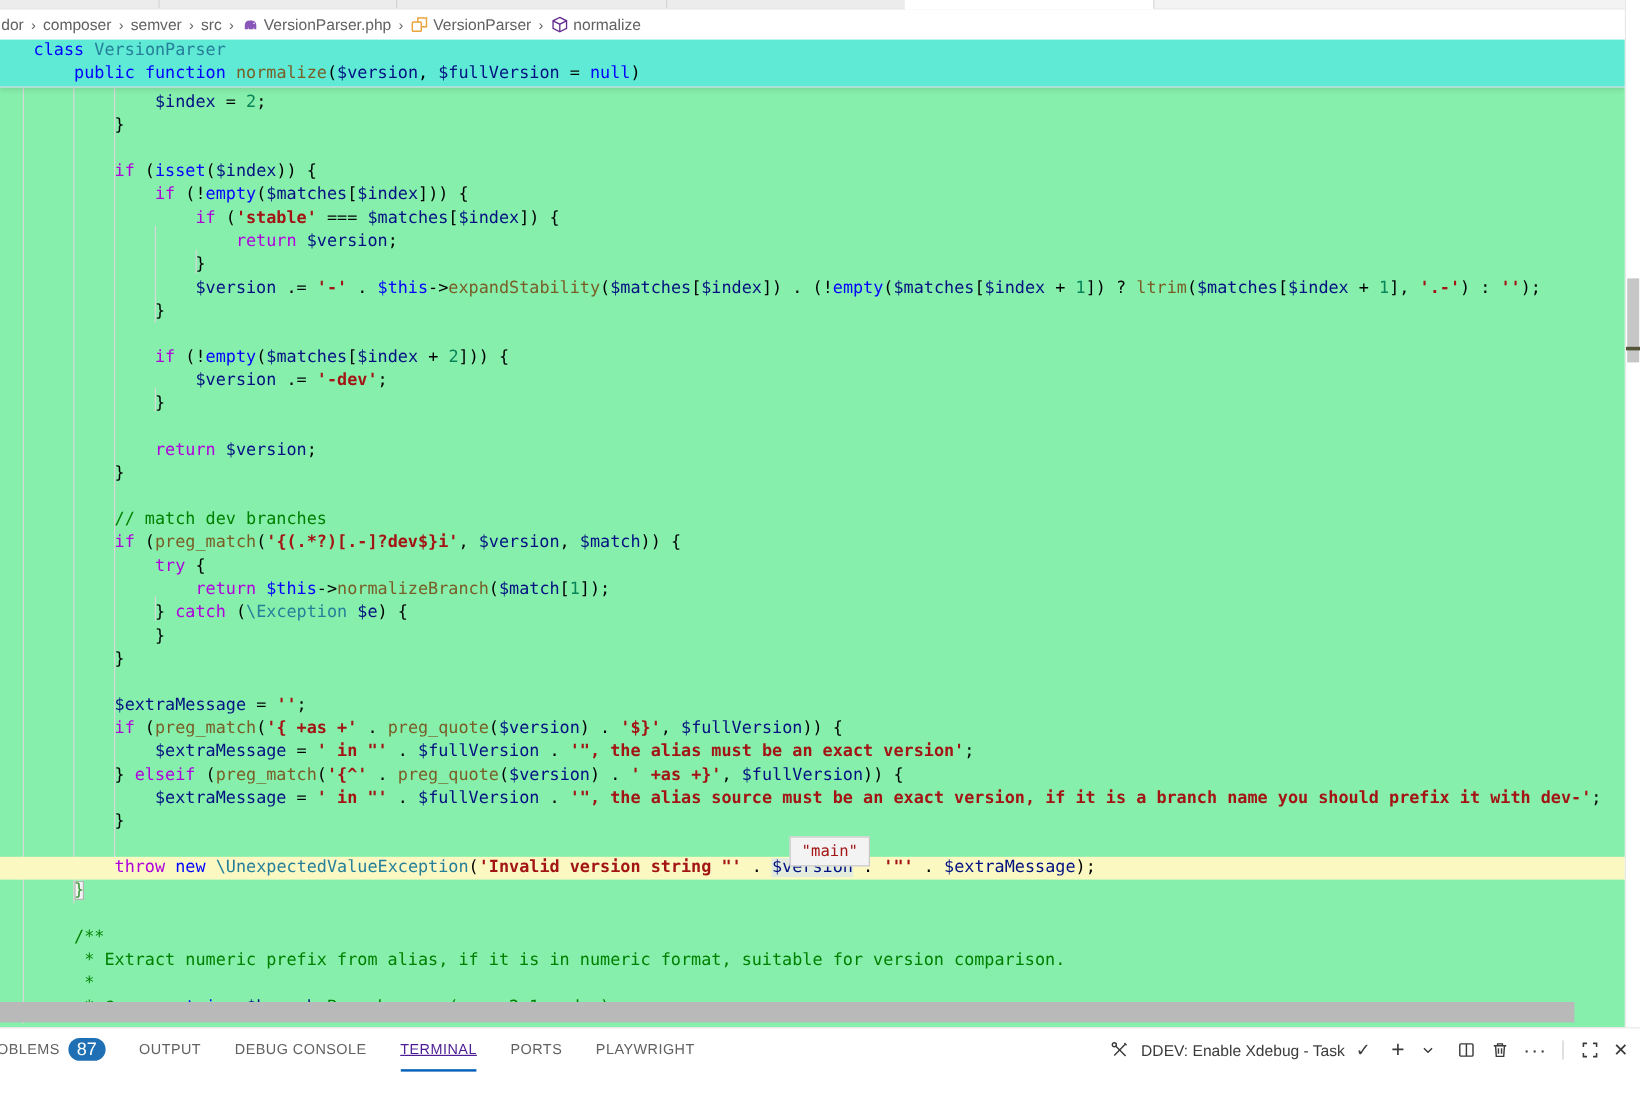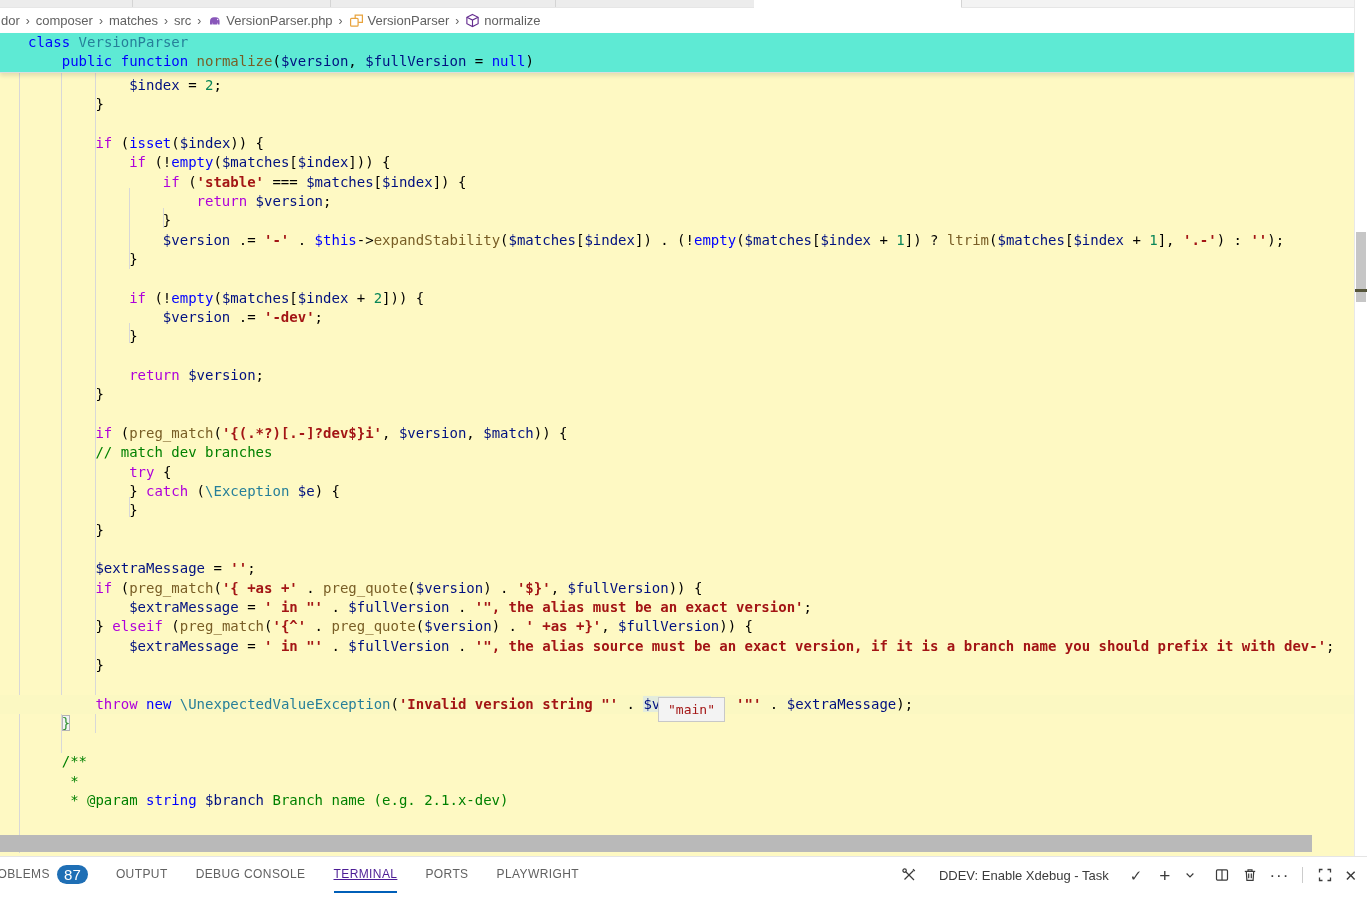--- a/index.html
+++ b/index.html
@@ -17,21 +17,21 @@
               font-size:13px;color:#616161;white-space:nowrap;padding-left:1px;background:#fff;}
   .bc-item{display:flex;align-items:center;gap:4px;cursor:pointer;}
   .bc-sep{margin:0 6px;color:#616161;font-size:12px;}
   .bc-icon{display:inline-flex;width:15px;height:15px;}
 
   
   .sticky{position:absolute;top:33px;left:0;width:1355px;height:39px;background:#5eead4;
           border-bottom:1px solid #dddddd;box-shadow:0 3px 4px rgba(0,0,0,.10);z-index:6;}
 
   
-  .code-wrap{position:absolute;top:72px;left:0;width:1355px;height:784px;overflow:hidden;background:#fef9c3;}
+  .code-wrap{position:absolute;top:72px;left:0;width:1355px;height:784px;overflow:hidden;background:#86efac;}
   .guides{position:absolute;top:0;left:0;width:1355px;height:784px;}
   .guide{position:absolute;width:1px;background:#d8d8d8;}
   .code-lines{position:absolute;top:4px;left:0;width:1355px;}
   .cl{height:19.33px;line-height:19.33px;white-space:pre;padding-left:28px;
       font-family:"DejaVu Sans Mono",monospace;font-size:14px;color:#000;}
   .cl.hl{background:var(--hl);}
   #sticky-lines .cl{padding-left:28px;}
   .tk-p{color:#000000;}
   .tk-k{color:var(--kw);}
   .tk-b{color:var(--kw2);}
@@ -56,21 +56,21 @@
 
   
   .panel{position:absolute;top:856px;left:0;width:1367px;height:56px;background:#fff;border-top:1px solid #e5e5e5;}
   .ptabs{display:flex;align-items:center;height:36px;margin-left:-34px;overflow:visible;}
   .ptab{display:flex;align-items:center;gap:7px;margin:0 14px;height:34px;border-bottom:2px solid transparent;
         font-size:12px;letter-spacing:.4px;color:#616161;cursor:pointer;white-space:nowrap;}
   .ptab.active{color:#4c1d95;border-bottom-color:var(--accent);text-decoration:underline;}
   .badge{display:inline-flex;align-items:center;justify-content:center;min-width:19px;height:19px;
          padding:0 6px;border-radius:11px;background:var(--badge);color:#fff;font-size:15px;letter-spacing:0;}
   .pacts{position:absolute;right:10px;top:0;height:36px;display:flex;align-items:center;gap:11px;color:#3b3b3b;}
-  .task{display:flex;align-items:center;gap:21px;font-size:13px;color:#3b3b3b;cursor:pointer;}
+  .task{display:flex;align-items:center;gap:9px;font-size:13px;color:#3b3b3b;cursor:pointer;}
   .aicon{display:inline-flex;width:17px;height:17px;align-items:center;justify-content:center;cursor:pointer;color:#3b3b3b;}
   .glyph{font-size:15px;line-height:1;cursor:pointer;color:#3b3b3b;}
   .vdiv{width:1px;height:16px;background:#cccccc;margin:0 2px;}
   svg{display:block;}
 </style>
 </head>
 <body>
 
 <div class="app">
 
@@ -86,21 +86,21 @@
   <div class="breadcrumb">
     <span class="bc-item">
         <span>dor</span>
       </span>
     <span class="bc-sep">›</span>
     <span class="bc-item">
         <span>composer</span>
       </span>
     <span class="bc-sep">›</span>
     <span class="bc-item">
-        <span>matches</span>
+        <span>semver</span>
       </span>
     <span class="bc-sep">›</span>
     <span class="bc-item">
         <span>src</span>
       </span>
     <span class="bc-sep">›</span>
     <span class="bc-item">
       <span class="bc-icon">
         <svg width="15" height="15" viewBox="0 0 16 16">
             <path fill="#8957ba" d="M3.2 12.2V8.6c0-2.6 1.7-4.2 4.2-4.2h1.8c2.6 0 4.2 1.6 4.2 4.2v3.6h-1.9V9.9l-.8 2.3H6.6l-.6-2.3v2.3H3.2z"></path>
@@ -160,38 +160,40 @@
         <div class="cl"><span class="tk-p">                </span><span class="tk-v">$version</span><span class="tk-p"> .= </span><span class="tk-s">'-'</span><span class="tk-p"> . </span><span class="tk-b">$this</span><span class="tk-p">-&gt;</span><span class="tk-f">expandStability</span><span class="tk-p">(</span><span class="tk-v">$matches</span><span class="tk-p">[</span><span class="tk-v">$index</span><span class="tk-p">]) . (!</span><span class="tk-b">empty</span><span class="tk-p">(</span><span class="tk-v">$matches</span><span class="tk-p">[</span><span class="tk-v">$index</span><span class="tk-p"> + </span><span class="tk-n">1</span><span class="tk-p">]) ? </span><span class="tk-f">ltrim</span><span class="tk-p">(</span><span class="tk-v">$matches</span><span class="tk-p">[</span><span class="tk-v">$index</span><span class="tk-p"> + </span><span class="tk-n">1</span><span class="tk-p">], </span><span class="tk-s">'.-'</span><span class="tk-p">) : </span><span class="tk-s">''</span><span class="tk-p">);</span></div>
         <div class="cl"><span class="tk-p">            }</span></div>
         <div class="cl"></div>
         <div class="cl"><span class="tk-p">            </span><span class="tk-k">if</span><span class="tk-p"> (!</span><span class="tk-b">empty</span><span class="tk-p">(</span><span class="tk-v">$matches</span><span class="tk-p">[</span><span class="tk-v">$index</span><span class="tk-p"> + </span><span class="tk-n">2</span><span class="tk-p">])) {</span></div>
         <div class="cl"><span class="tk-p">                </span><span class="tk-v">$version</span><span class="tk-p"> .= </span><span class="tk-s">'-dev'</span><span class="tk-p">;</span></div>
         <div class="cl"><span class="tk-p">            }</span></div>
         <div class="cl"></div>
         <div class="cl"><span class="tk-p">            </span><span class="tk-k">return</span><span class="tk-p"> </span><span class="tk-v">$version</span><span class="tk-p">;</span></div>
         <div class="cl"><span class="tk-p">        }</span></div>
         <div class="cl"></div>
+        <div class="cl"><span class="tk-p">        </span><span class="tk-c">// match dev branches</span></div>
         <div class="cl"><span class="tk-p">        </span><span class="tk-k">if</span><span class="tk-p"> (</span><span class="tk-f">preg_match</span><span class="tk-p">(</span><span class="tk-s">'{(.*?)[.-]?dev$}i'</span><span class="tk-p">, </span><span class="tk-v">$version</span><span class="tk-p">, </span><span class="tk-v">$match</span><span class="tk-p">)) {</span></div>
-        <div class="cl"><span class="tk-p">        </span><span class="tk-c">// match dev branches</span></div>
         <div class="cl"><span class="tk-p">            </span><span class="tk-k">try</span><span class="tk-p"> {</span></div>
+        <div class="cl"><span class="tk-p">                </span><span class="tk-k">return</span><span class="tk-p"> </span><span class="tk-b">$this</span><span class="tk-p">-&gt;</span><span class="tk-f">normalizeBranch</span><span class="tk-p">(</span><span class="tk-v">$match</span><span class="tk-p">[</span><span class="tk-n">1</span><span class="tk-p">]);</span></div>
         <div class="cl"><span class="tk-p">            } </span><span class="tk-k">catch</span><span class="tk-p"> (</span><span class="tk-t">\Exception</span><span class="tk-p"> </span><span class="tk-v">$e</span><span class="tk-p">) {</span></div>
         <div class="cl"><span class="tk-p">            }</span></div>
         <div class="cl"><span class="tk-p">        }</span></div>
         <div class="cl"></div>
         <div class="cl"><span class="tk-p">        </span><span class="tk-v">$extraMessage</span><span class="tk-p"> = </span><span class="tk-s">''</span><span class="tk-p">;</span></div>
         <div class="cl"><span class="tk-p">        </span><span class="tk-k">if</span><span class="tk-p"> (</span><span class="tk-f">preg_match</span><span class="tk-p">(</span><span class="tk-s">'{ +as +'</span><span class="tk-p"> . </span><span class="tk-f">preg_quote</span><span class="tk-p">(</span><span class="tk-v">$version</span><span class="tk-p">) . </span><span class="tk-s">'$}'</span><span class="tk-p">, </span><span class="tk-v">$fullVersion</span><span class="tk-p">)) {</span></div>
         <div class="cl"><span class="tk-p">            </span><span class="tk-v">$extraMessage</span><span class="tk-p"> = </span><span class="tk-s">' in "'</span><span class="tk-p"> . </span><span class="tk-v">$fullVersion</span><span class="tk-p"> . </span><span class="tk-s">'", the alias must be an exact version'</span><span class="tk-p">;</span></div>
         <div class="cl"><span class="tk-p">        } </span><span class="tk-k">elseif</span><span class="tk-p"> (</span><span class="tk-f">preg_match</span><span class="tk-p">(</span><span class="tk-s">'{^'</span><span class="tk-p"> . </span><span class="tk-f">preg_quote</span><span class="tk-p">(</span><span class="tk-v">$version</span><span class="tk-p">) . </span><span class="tk-s">' +as +}'</span><span class="tk-p">, </span><span class="tk-v">$fullVersion</span><span class="tk-p">)) {</span></div>
         <div class="cl"><span class="tk-p">            </span><span class="tk-v">$extraMessage</span><span class="tk-p"> = </span><span class="tk-s">' in "'</span><span class="tk-p"> . </span><span class="tk-v">$fullVersion</span><span class="tk-p"> . </span><span class="tk-s">'", the alias source must be an exact version, if it is a branch name you should prefix it with dev-'</span><span class="tk-p">;</span></div>
         <div class="cl"><span class="tk-p">        }</span></div>
         <div class="cl"></div>
         <div class="cl hl"><span class="tk-p">        </span><span class="tk-k">throw</span><span class="tk-p"> </span><span class="tk-b">new</span><span class="tk-p"> </span><span class="tk-t">\UnexpectedValueException</span><span class="tk-p">(</span><span class="tk-s">'Invalid version string "'</span><span class="tk-p"> . </span><span class="tk-hv">$version</span><span class="tk-p"> . </span><span class="tk-s">'"'</span><span class="tk-p"> . </span><span class="tk-v">$extraMessage</span><span class="tk-p">);</span></div>
         <div class="cl"><span class="tk-p">    </span><span class="tk-g">}</span></div>
         <div class="cl"></div>
         <div class="cl"><span class="tk-p">    </span><span class="tk-c">/**</span></div>
+        <div class="cl"><span class="tk-p">     </span><span class="tk-c">* Extract numeric prefix from alias, if it is in numeric format, suitable for version comparison.</span></div>
         <div class="cl"><span class="tk-p">     </span><span class="tk-c">*</span></div>
         <div class="cl"><span class="tk-p">     </span><span class="tk-c">* @param </span><span class="tk-b">string</span><span class="tk-p"> </span><span class="tk-v">$branch</span><span class="tk-c"> Branch name (e.g. 2.1.x-dev)</span></div>
       </div>
   </div>
 
   <div class="tooltip">
     <span>"main"</span>
   </div>
 
   <div class="hscroll"></div>

